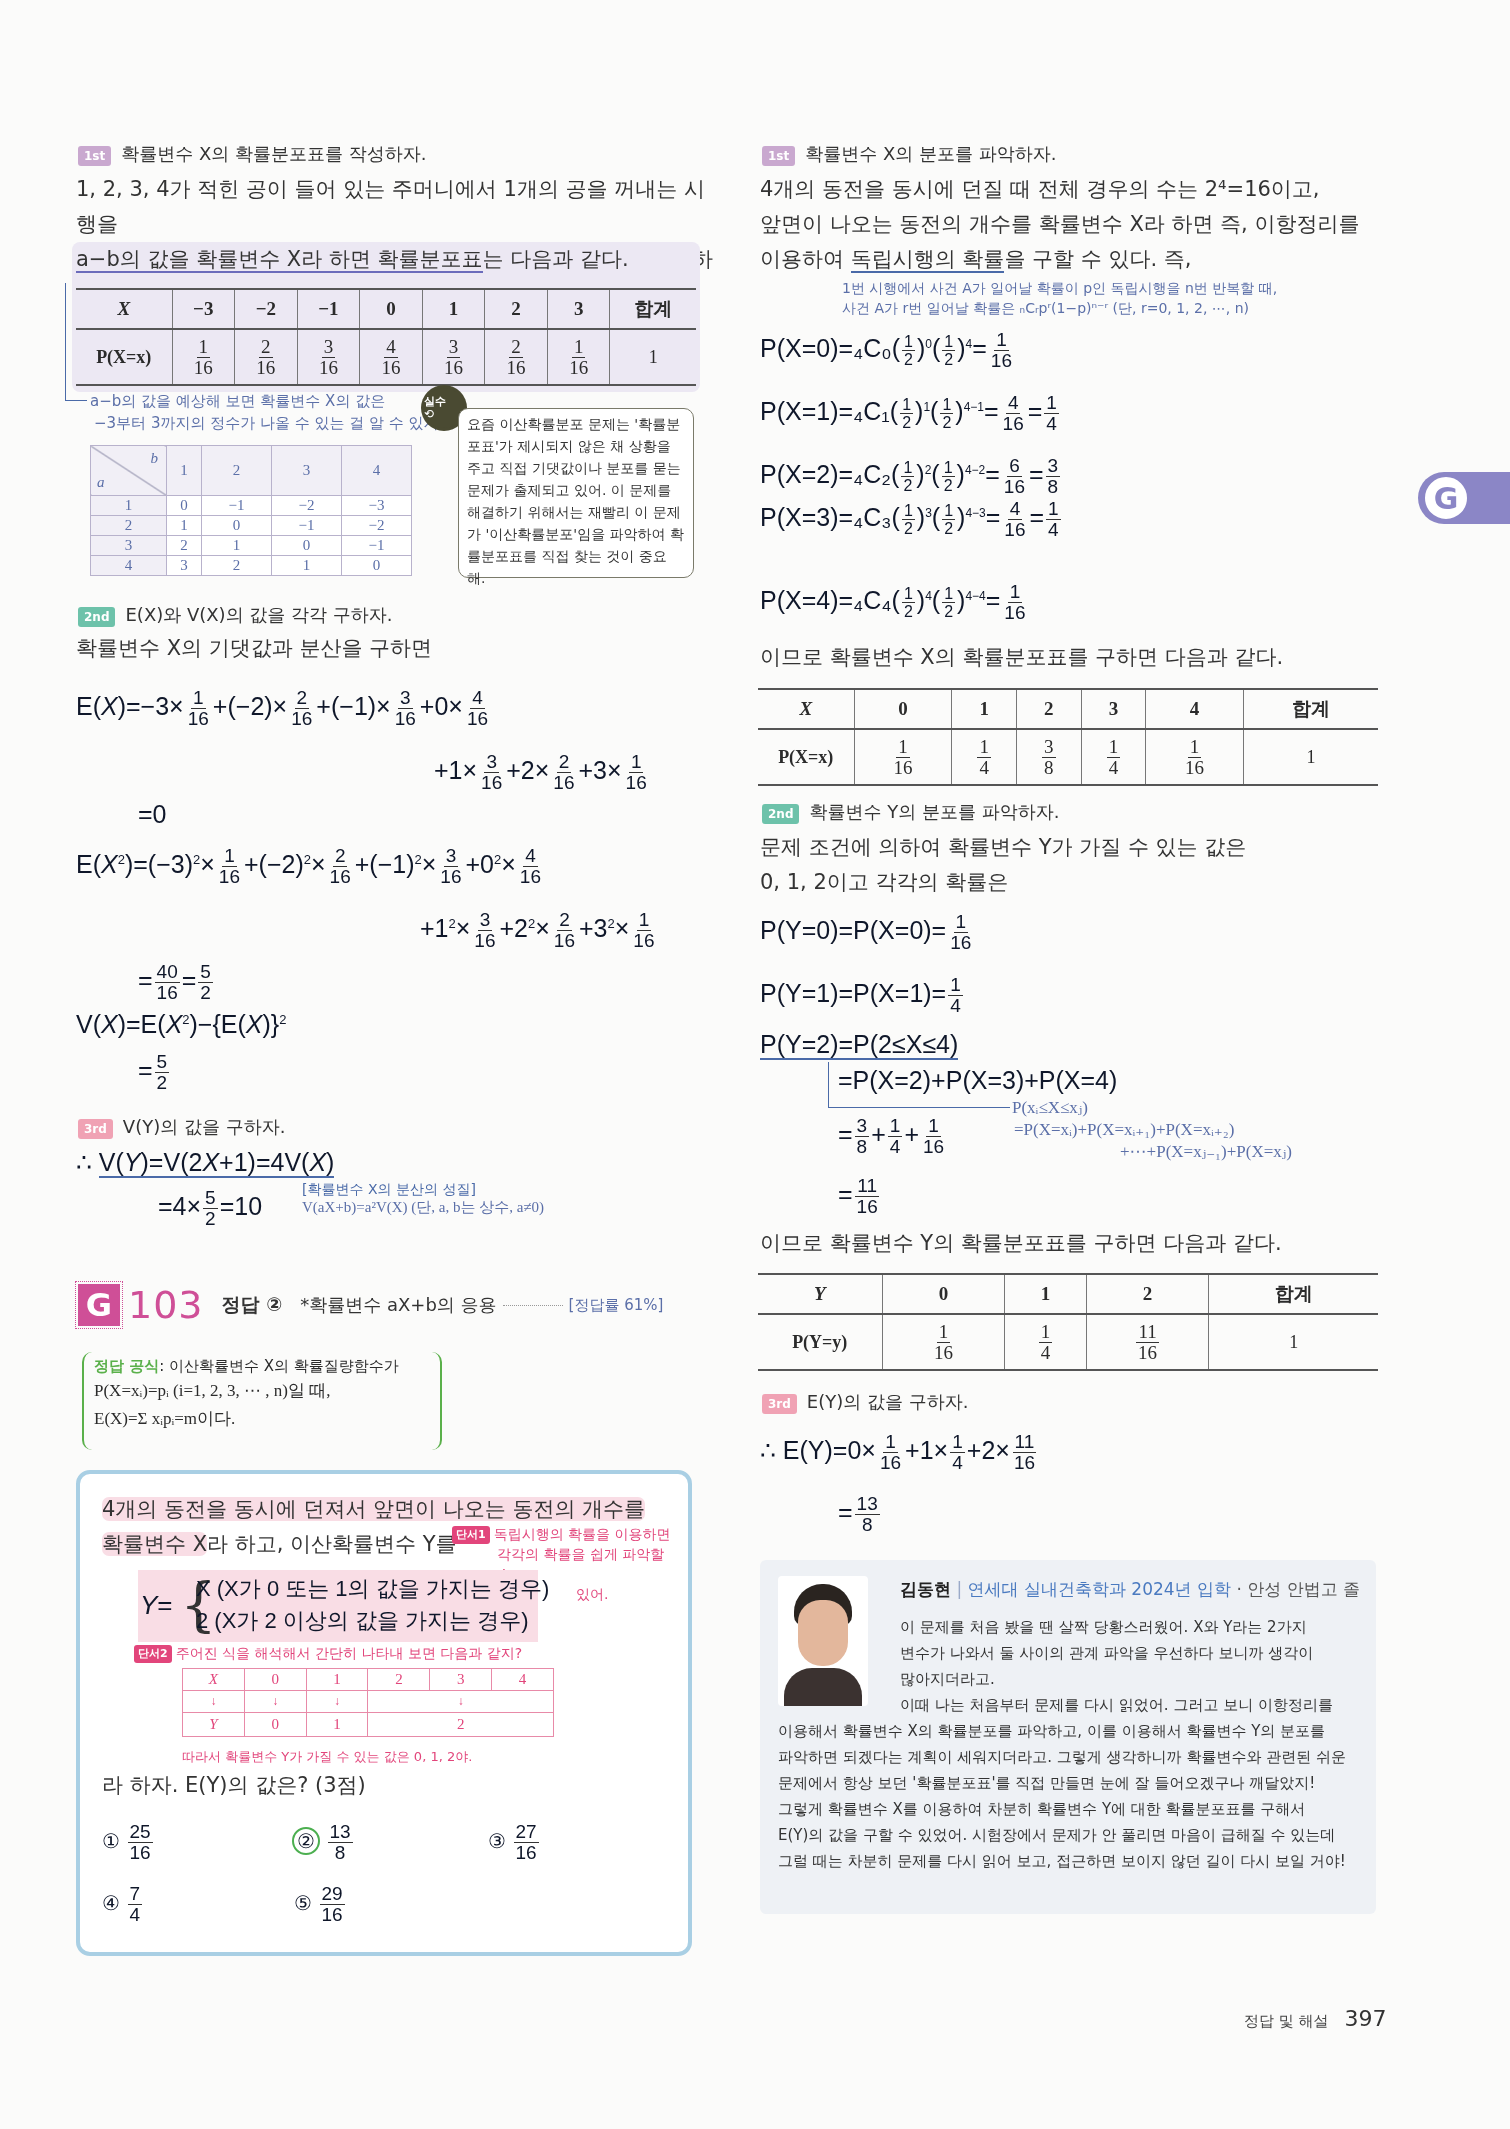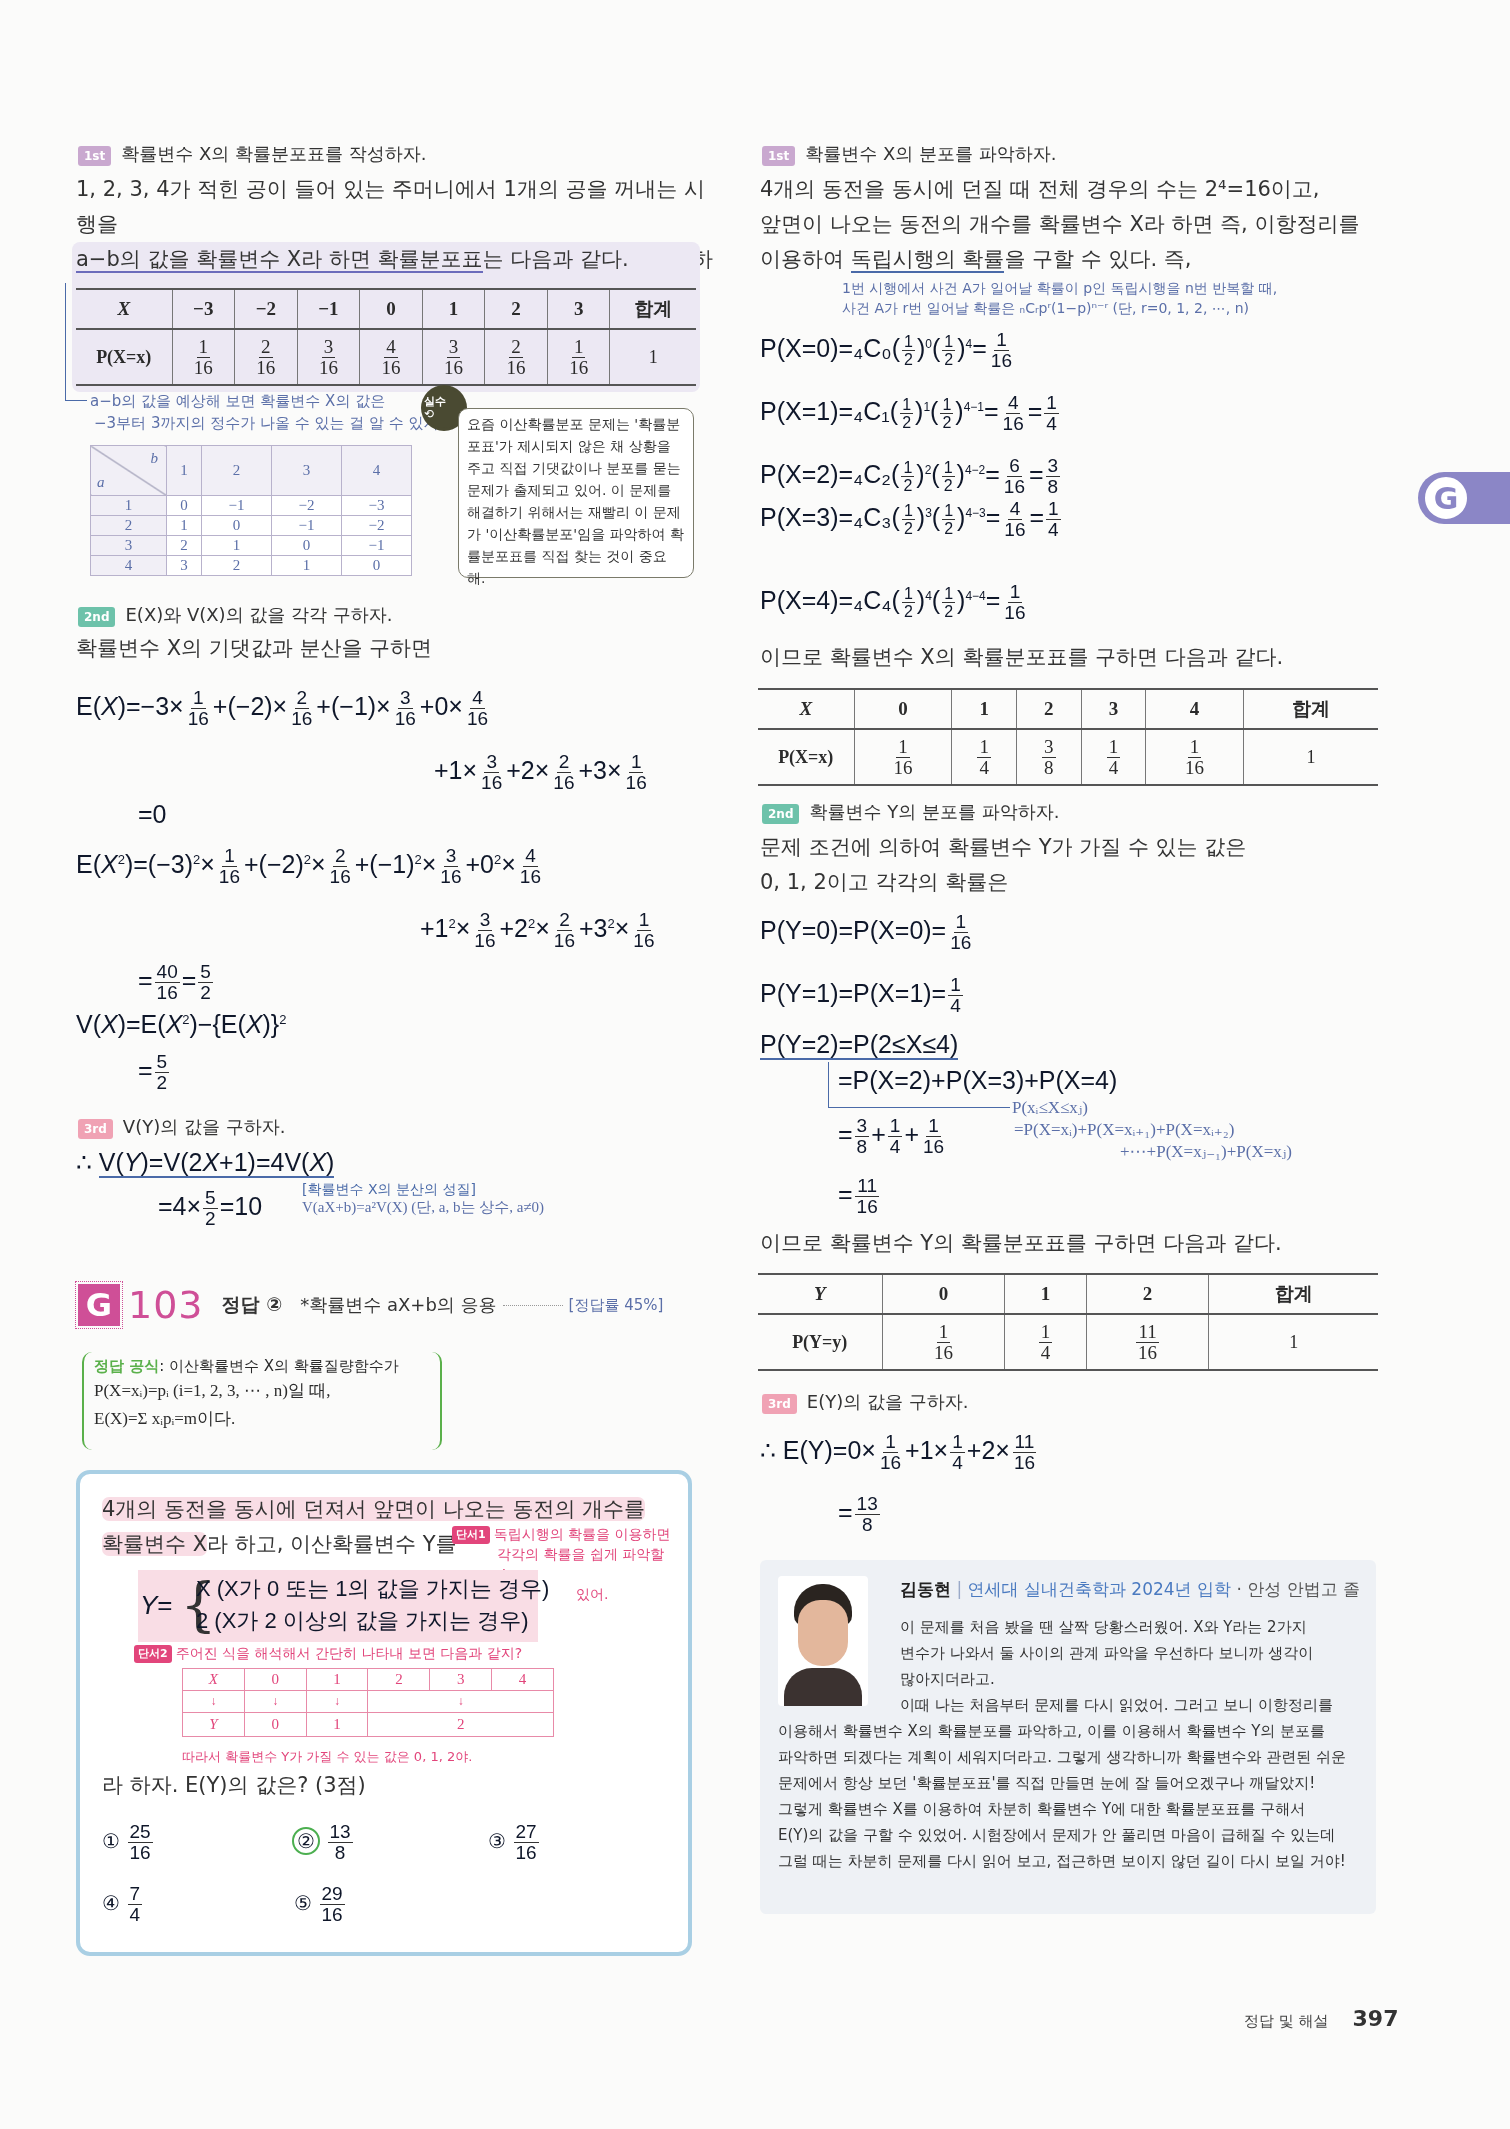--- a/index.html
+++ b/index.html
@@ -287,21 +287,21 @@
 </div>
 
 <div class="abs" style="left:78px; top:1283px; display:flex; align-items:center;">
   <div style="width:42px; height:42px; background:#cf4f97; color:#fff; display:flex; align-items:center; justify-content:center; outline:1px dotted #cf4f97; outline-offset:2px;">
     <span class="sans" style="font-size:32px; font-weight:bold;">G</span>
   </div>
   <span class="sans" style="font-size:38px; color:#cf4f97; margin-left:8px; letter-spacing:1px;">103</span>
   <span class="sans" style="font-size:19px; font-weight:bold; color:#333; margin-left:18px;">정답 ②</span>
   <span class="sans" style="font-size:18px; color:#333; margin-left:18px;">*확률변수 aX+b의 응용</span>
   <span style="flex:0 0 60px; border-bottom:1px dotted #999; margin:0 6px; height:1px; align-self:center;"></span>
-  <span class="sans" style="font-size:15px; color:#5b6fa8;">[정답률 45%]</span>
+  <span class="sans" style="font-size:15px; color:#5b6fa8;">[정답률 61%]</span>
 </div>
 
 <div class="abs" style="left:82px; top:1352px; width:360px; height:98px; border-left:2.5px solid #5ab04a; border-right:2.5px solid #5ab04a; border-radius:10px; padding:2px 10px;">
   <div class="sans" style="font-size:15px; line-height:24px;"><span style="color:#5ab04a; font-weight:bold;">정답 공식</span><span>: 이산확률변수 X의 확률질량함수가</span></div>
   <div class="serif" style="font-size:17px; line-height:26px;">P(X=xᵢ)=pᵢ (i=1, 2, 3, ⋯ , n)일 때,</div>
   <div class="serif" style="font-size:17px; line-height:30px;">E(X)=Σ xᵢpᵢ=m이다.</div>
 </div>
 
 <div class="abs" style="left:76px; top:1470px; width:616px; height:486px; border:4px solid #a9cfe4; border-radius:14px; background:#fff;"></div>
 
@@ -633,14 +633,14 @@
   <div>이용해서 확률변수 X의 확률분포를 파악하고, 이를 이용해서 확률변수 Y의 분포를</div>
   <div>파악하면 되겠다는 계획이 세워지더라고. 그렇게 생각하니까 확률변수와 관련된 쉬운</div>
   <div>문제에서 항상 보던 '확률분포표'를 직접 만들면 눈에 잘 들어오겠구나 깨달았지!</div>
   <div>그렇게 확률변수 X를 이용하여 차분히 확률변수 Y에 대한 확률분포표를 구해서</div>
   <div>E(Y)의 값을 구할 수 있었어. 시험장에서 문제가 안 풀리면 마음이 급해질 수 있는데</div>
   <div>그럴 때는 차분히 문제를 다시 읽어 보고, 접근하면 보이지 않던 길이 다시 보일 거야!</div>
 </div>
 
 <div class="abs sans" style="left:1244px; top:2006px; display:flex; align-items:baseline;">
   <span style="font-size:15px; color:#444;">정답 및 해설</span>
-  <span style="font-size:22px; font-weight:bold; color:#333; margin-left:24px;">397</span>
+  <span style="font-size:22px; font-weight:normal; color:#333; margin-left:16px;">397</span>
 </div>
 
 </body></html>

